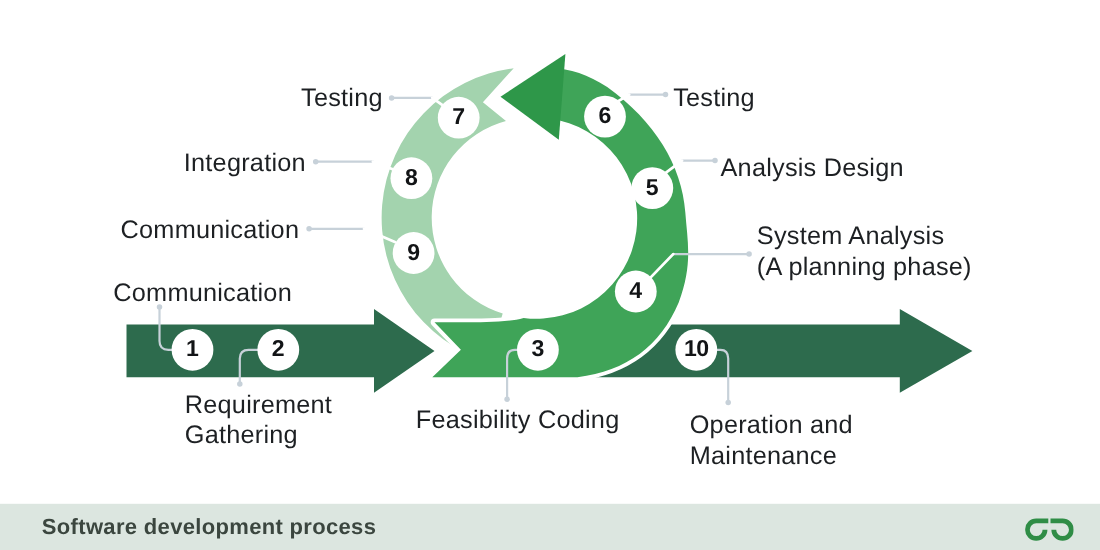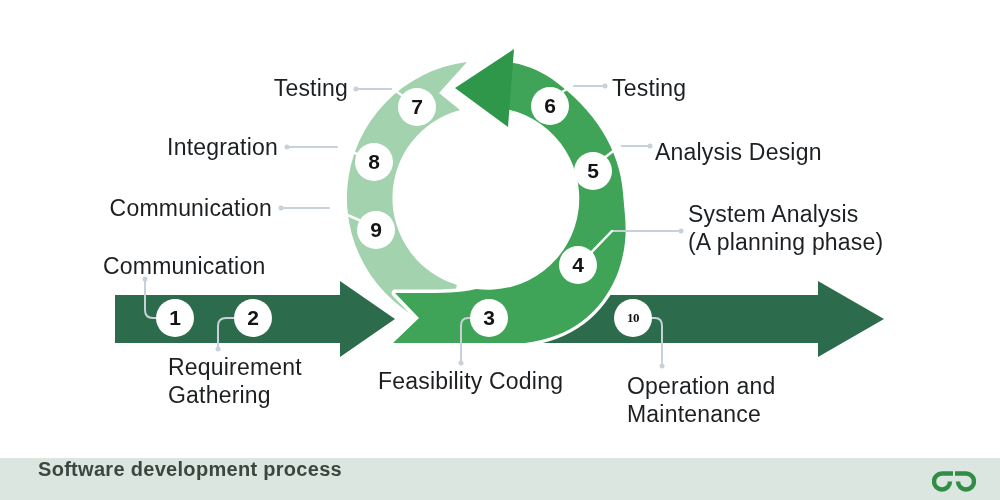--- a/index.html
+++ b/index.html
@@ -6,23 +6,23 @@
   body{width:1000px;height:500px;background:#ffffff;position:relative;overflow:hidden;
        font-family:"Liberation Sans","DejaVu Sans",sans-serif;}
   .stage{position:absolute;left:0;top:0;width:1000px;height:500px;}
   svg.shapes{position:absolute;left:0;top:0;}
   .step-label{position:absolute;font-size:23px;line-height:28px;font-weight:500;
               color:#1d2023;white-space:pre-line;letter-spacing:.2px;}
   .step-label.r{text-align:center;}
   .num-circle{position:absolute;width:38px;height:38px;border-radius:50%;background:#ffffff;
               display:flex;align-items:center;justify-content:center;
               font-weight:bold;font-size:21px;color:#121416;}
-  .num-circle.small{font-size:13px;letter-spacing:-0.5px;font-family:Liberation Serif, serif;}
+  .num-circle.small{font-size:21px;letter-spacing:-0.5px;}
   .footer{position:absolute;left:0;top:458px;width:1000px;height:42px;background:#dce6e0;
-          display:flex;}
+          display:flex;align-items:center;}
   .footer-title{margin-left:38px;font-size:20px;font-weight:bold;color:#3b463f;letter-spacing:.3px;}
   .footer-logo{position:absolute;right:24px;top:8px;}
 </style>
 </head>
 <body>
 
 <div class="stage">
 
   <svg class="shapes" width="1000" height="458" viewBox="0 0 1000 458">
 

